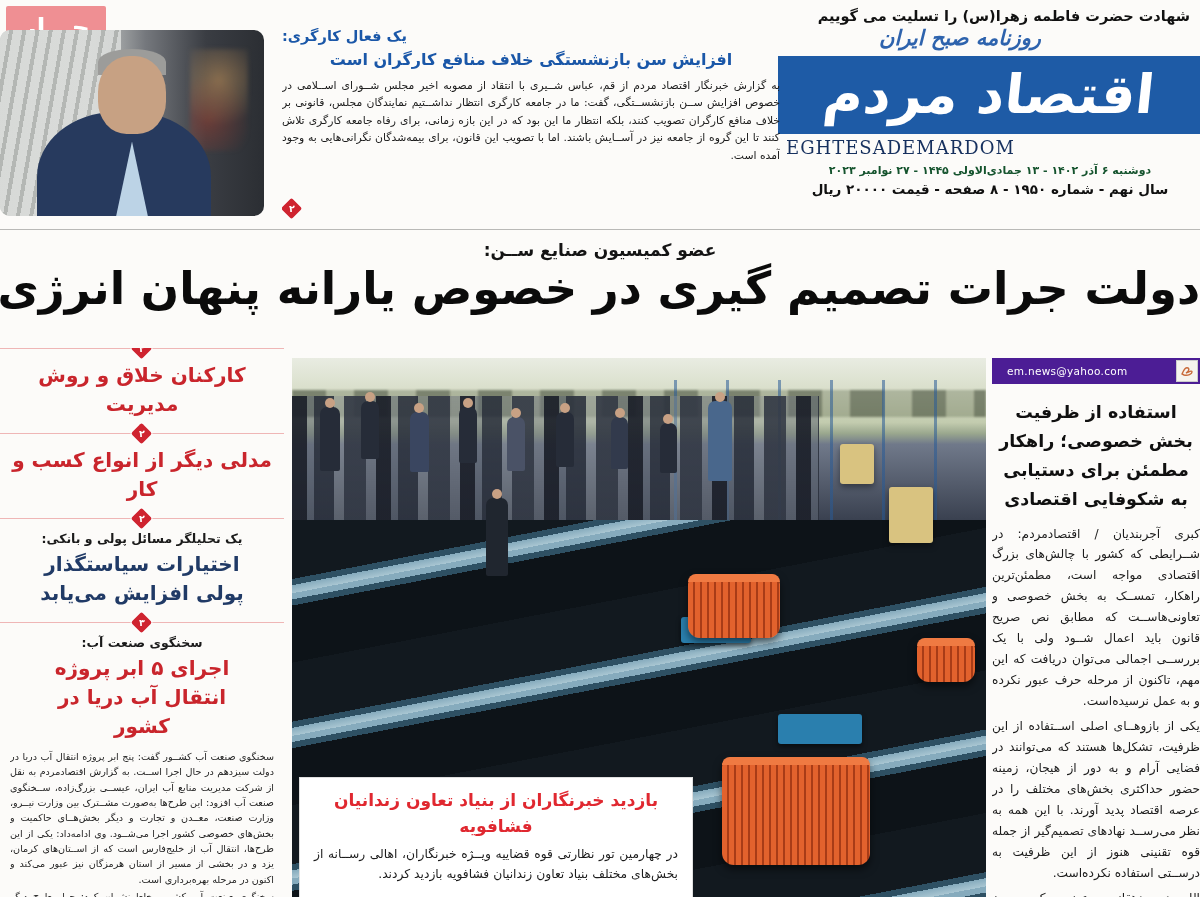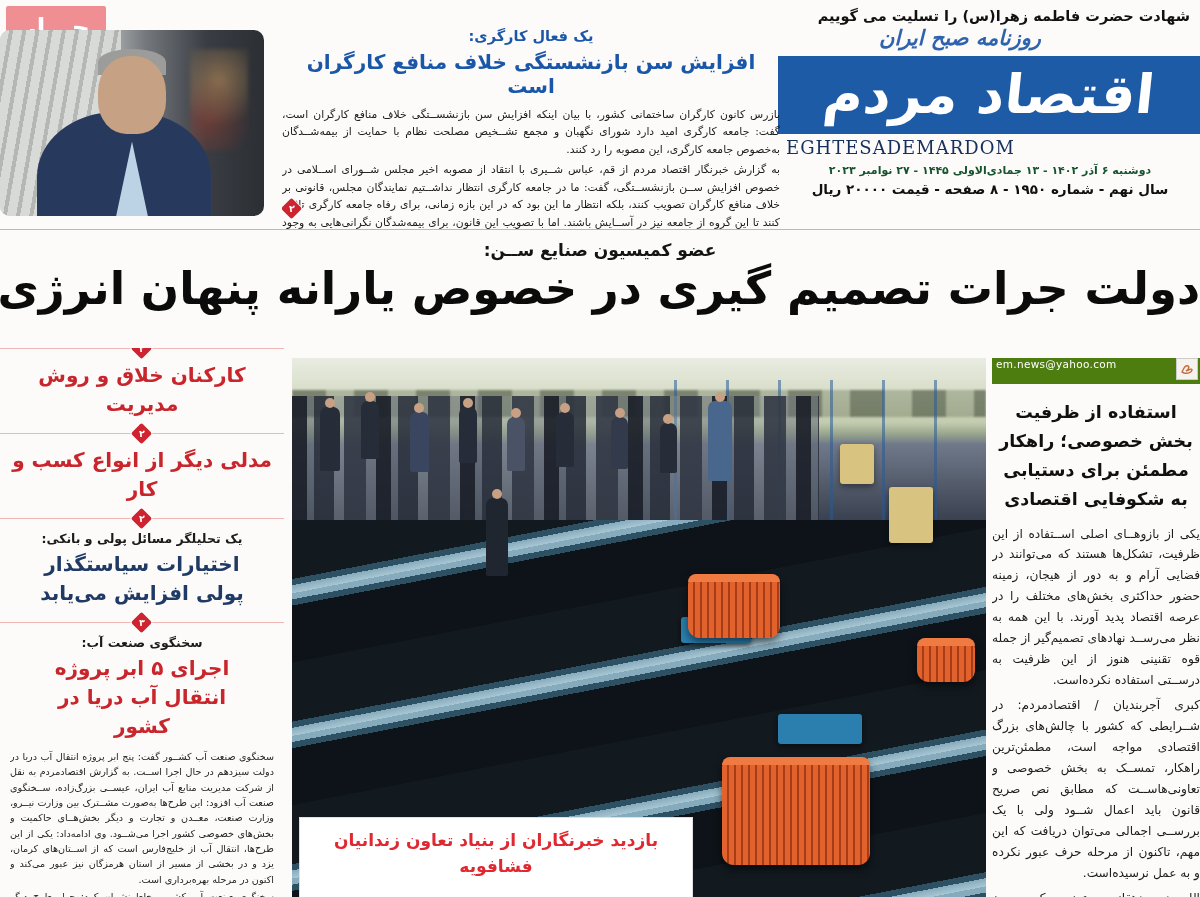--- a/index.html
+++ b/index.html
@@ -67,23 +67,23 @@
     position:absolute; left:37%; top:14%; width:68px; height:78px;
     background:#c7a183; border-radius:46% 46% 42% 42%;
   }
   .portrait .hair{
     position:absolute; left:37%; top:10%; width:68px; height:26px;
     background:#9c9c9a; border-radius:50% 50% 0 0;
   }
   
   .lead{ position:absolute; right:422px; left:282px; top:28px; height:202px; overflow:hidden; }
   .lead{ left:282px; right:auto; width:498px; }
-  .lead .kicker{ text-align:center; color:#1a57a8; font-weight:bold; font-size:14.5px; }
+  .lead .kicker{ text-align:left; color:#1a57a8; font-weight:bold; font-size:14.5px; }
   .lead .headline{
-    text-align:center; color:#1a57a8; font-weight:bold; font-size:20px; margin:6px 0 8px;
+    text-align:center; color:#1a57a8; font-weight:bold; font-size:16px; margin:6px 0 8px;
   }
   .lead .body p{
     font-size:10.8px; line-height:1.62; text-align:justify; color:#1b1b1b; margin-bottom:3px;
   }
   .lead .ref{ position:absolute; left:2px; bottom:14px; }
   
   .diamond{
     width:15px; height:15px; background:#cf2430; border-radius:2px;
     display:inline-flex; align-items:center; justify-content:center;
     transform:rotate(45deg); box-shadow:0 0 0 1px #fff;
@@ -168,22 +168,22 @@
     color:#e02830; font-weight:bold; font-size:17px; text-align:center; line-height:1.5;
     margin-bottom:6px;
   }
   .caption .cbody{ font-size:12.3px; line-height:1.62; text-align:justify; color:#1c1c1c; }
   .photo-credit{
     position:absolute; left:282px; top:640px; width:14px; height:210px; overflow:hidden;
   }
   
   .rightcol{ position:absolute; right:0; top:358px; width:208px; height:539px; overflow:hidden; }
   .emailbar{
-    display:flex; align-items:flex-start; justify-content:space-between; direction:ltr;
-    height:26px; background:#4d7c0f; padding:0 2px 0 4px;
+    display:flex; align-items:center; justify-content:space-between; direction:ltr;
+    height:26px; background:#4c1d95; padding:0 2px 0 15px;
   }
   .emailbar .email{ color:#fff; font-size:10.5px; letter-spacing:.3px; }
   .emailbar .logo-box{
     width:22px; height:22px; background:#f6f3ee; border:1px solid #ccc;
     display:flex; align-items:center; justify-content:center;
   }
   .rightcol .rheadline{
     text-align:center; font-size:17.5px; font-weight:bold; color:#101010;
     line-height:1.65; margin:14px 2px 10px;
   }
@@ -217,21 +217,20 @@
     <div class="suit"></div>
     <div class="hair"></div>
     <div class="head"></div>
     <div class="shirt"></div>
   </div>
 
   <div class="lead">
     <div class="kicker">یک فعال کارگری:</div>
     <div class="headline">افزایش سن بازنشستگی خلاف منافع کارگران است</div>
     <div class="body">
-      <p>بازرس کانون کارگران ساختمانی کشور، با بیان اینکه افزایش سن بازنشســتگی خلاف منافع کارگران است، گفت: جامعه کارگری امید دارد شورای نگهبان و مجمع تشــخیص مصلحت نظام با حمایت از بیمه‌شــدگان به‌خصوص جامعه کارگری، این مصوبه را رد کنند.</p>
       <p>به گزارش خبرنگار اقتصاد مردم از قم، عباس شــیری با انتقاد از مصوبه اخیر مجلس شــورای اســلامی در خصوص افزایش ســن بازنشســتگی، گفت: ما در جامعه کارگری انتظار نداشــتیم نمایندگان مجلس، قانونی بر خلاف منافع کارگران تصویب کنند، بلکه انتظار ما این بود که در این بازه زمانی، برای رفاه جامعه کارگری تلاش کنند تا این گروه از جامعه نیز در آســایش باشند. اما با تصویب این قانون، برای بیمه‌شدگان نگرانی‌هایی به وجود آمده است.</p>
 
     </div>
     <span class="ref diamond">
         <b>۲</b>
       </span>
   </div>
 
   <div class="rule-top"></div>
 
@@ -307,38 +306,39 @@
     <div class="floatbox" style="left:56%; top:48%; width:70px; height:26px;"></div>
     <div class="floatbox" style="left:70%; top:66%; width:84px; height:30px;"></div>
     <div class="basket" style="left:57%; top:40%; width:92px; height:64px;"></div>
     <div class="basket" style="left:62%; top:74%; width:148px; height:108px;"></div>
     <div class="basket" style="left:90%; top:52%; width:58px; height:44px;"></div>
     <div class="crate" style="left:86%; top:24%; width:44px; height:56px;"></div>
     <div class="crate" style="left:79%; top:16%; width:34px; height:40px;"></div>
 
     <div class="caption">
       <div class="ctitle">بازدید خبرنگاران از بنیاد تعاون زندانیان فشافویه</div>
+      <div class="cbody">در چهارمین تور نظارتی قوه قضاییه ویــژه خبرنگاران، اهالی رســانه از بخش‌های مختلف بنیاد تعاون زندانیان فشافویه بازدید کردند.</div>
     </div>
   </div>
 
   <div class="photo-credit">
     
   </div>
 
   <div class="rightcol">
     <div class="emailbar">
       <span class="email">em.news@yahoo.com</span>
       <span class="logo-box">
         <svg width="16" height="16" viewBox="0 0 16 16">
           <path d="M3 11 C5 6 7 4 9 5 C11 6 9 9 7 10 C10 9 13 7 13 9 C13 11 9 13 5 12 Z" fill="none" stroke="#c86a3a" stroke-width="1.4" stroke-linecap="round"></path>
         </svg>
       </span>
     </div>
     <div class="rheadline">استفاده از ظرفیت بخش خصوصی؛ راهکار مطمئن برای دستیابی به شکوفایی اقتصادی</div>
     <div class="rbody">
+      <p>کبری آجربندیان / اقتصادمردم: در شــرایطی که کشور با چالش‌های بزرگ اقتصادی مواجه است، مطمئن‌ترین راهکار، تمســک به بخش خصوصی و تعاونی‌هاســت که مطابق نص صریح قانون باید اعمال شــود ولی با یک بررســی اجمالی می‌توان دریافت که این مهم، تاکنون از مرحله حرف عبور نکرده و به عمل نرسیده‌است.</p>
       <p>یکی از بازوهــای اصلی اســتفاده از این ظرفیت، تشکل‌ها هستند که می‌توانند در فضایی آرام و به دور از هیجان، زمینه حضور حداکثری بخش‌های مختلف را در عرصه اقتصاد پدید آورند. با این همه به نظر می‌رســد نهادهای تصمیم‌گیر از جمله قوه تقنینی هنوز از این ظرفیت به درســتی استفاده نکرده‌است.</p>
-      <p>کبری آجربندیان / اقتصادمردم: در شــرایطی که کشور با چالش‌های بزرگ اقتصادی مواجه است، مطمئن‌ترین راهکار، تمســک به بخش خصوصی و تعاونی‌هاســت که مطابق نص صریح قانون باید اعمال شــود ولی با یک بررســی اجمالی می‌توان دریافت که این مهم، تاکنون از مرحله حرف عبور نکرده و به عمل نرسیده‌است.</p>
       <p>الله‌وردی دهقانــی عضــو کمیســیون صنایع و معادن مجلس شــورای اســلامی با اشــاره به اصل ۴۴ قانون اساســی مبنی بر لزوم استفاده از ظرفیت‌های مردمی، اظهار داشــت: «یکی از مهم‌ترین و بهترین مبادی اجــرای این اصل از قانون اساسی، استفاده از ظرفیت تشکل‌هاست که بازوهای توانمند صنعت هســتند بدین معنا که هم می‌توانند در پیشــبرد اهداف تولیدی و هم توســعه‌ای و خدماتی صنایع حرکت کنند و مجلس از این ظرفیت در تدوین قوانین استفاده کرده‌است.</p>
 
     </div>
   </div>
 
 </div>
 
 </body></html>

